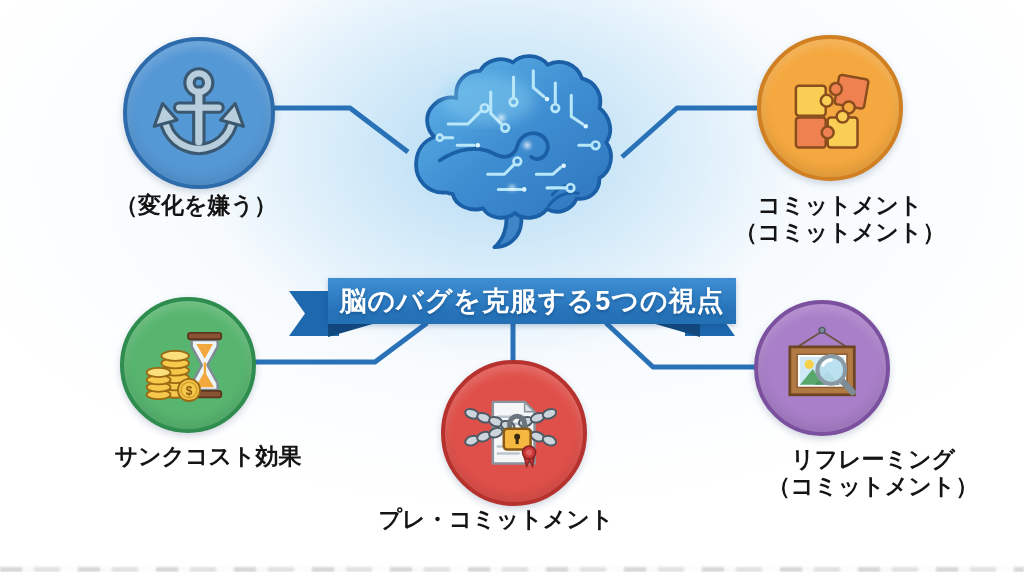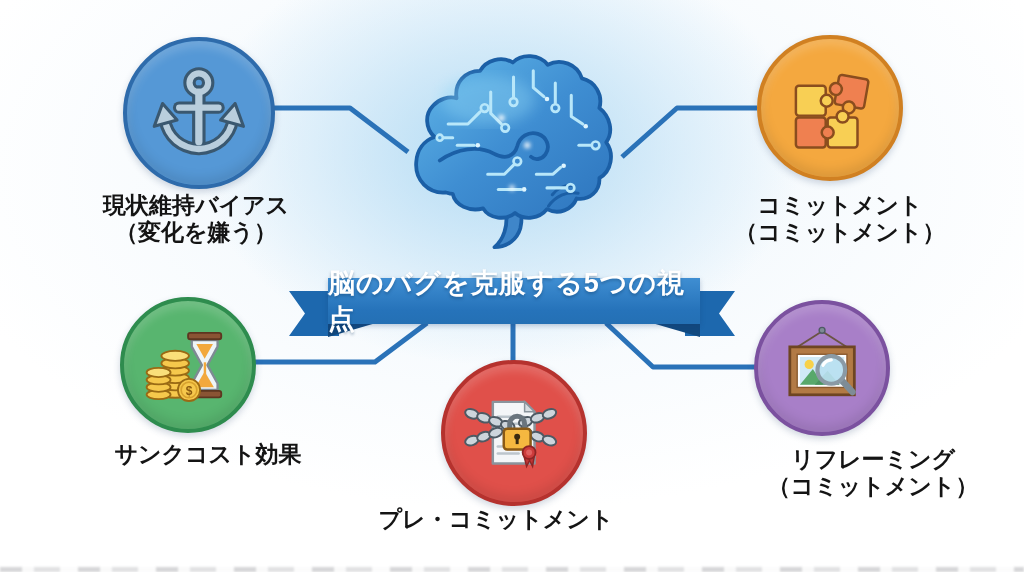--- a/index.html
+++ b/index.html
@@ -12,21 +12,21 @@
     position:relative;width:1024px;height:572px;
     background:
       radial-gradient(420px 300px at 500px 150px, rgba(168,214,242,.85) 0%, rgba(198,228,247,.5) 45%, rgba(255,255,255,0) 72%),
       radial-gradient(900px 520px at 50% 30%, #eef6fc 0%, #ffffff 65%);
   }
   .abs{position:absolute;}
   
   #connectors{position:absolute;left:0;top:0;z-index:1;}
   
   .banner-band{
-    left:328px;top:278px;width:372px;height:46px;z-index:3;
+    left:328px;top:278px;width:408px;height:46px;z-index:3;
     display:flex;align-items:center;justify-content:center;
     color:#ffffff;font-weight:bold;font-size:27px;letter-spacing:1px;
     background:linear-gradient(180deg,#3f8ed2 0%,#2673ba 70%,#2470b4 100%);
     text-shadow:0 2px 3px rgba(10,50,90,.35);
     box-shadow:0 2px 5px rgba(20,60,110,.25);
   }
   .banner-tail{width:50px;height:45px;top:291px;z-index:2;background:#1d68ae;}
   .tail-left{left:289px;clip-path:polygon(100% 0,0 0,32% 50%,0 100%,100% 100%);}
   .tail-right{left:685px;clip-path:polygon(0 0,100% 0,68% 50%,100% 100%,0 100%);}
   .banner-fold{top:323px;width:48px;height:14px;z-index:2;background:#12497f;}
@@ -170,21 +170,20 @@
         <circle cx="50" cy="21" r="9" stroke-width="6"></circle>
         <path d="M50 30 V78" stroke-width="7"></path>
         <path d="M31 45 H69" stroke-width="6"></path>
         <path d="M17 56 C20 74 33 84 50 85 C67 84 80 74 83 56" stroke-width="6"></path>
       </g>
       <path d="M7 63 L15 41 L29 57 Z" fill="#b9cedd" stroke="#3a5870" stroke-width="3" stroke-linejoin="round"></path>
       <path d="M93 63 L85 41 L71 57 Z" fill="#b9cedd" stroke="#3a5870" stroke-width="3" stroke-linejoin="round"></path>
     </svg>
   </div>
   <div class="abs node-label" style="left:36px;top:192px;">
-    <div>現状維持バイアス</div>
     <div>（変化を嫌う）</div>
   </div>
 
   <div class="abs node-circle" style="left: 757px; top: 35px; width: 146px; height: 146px; background-color: rgb(244, 168, 63); border-color: rgb(208, 128, 34);">
     <svg viewBox="0 0 100 100">
       <g stroke="#8a4d1e" stroke-width="2.5" stroke-linejoin="round">
         <g transform="rotate(10 72 34)">
           <rect x="57" y="19" width="30" height="30" rx="3" fill="#ef8050"></rect>
           <circle cx="56" cy="34" r="6" fill="#ef8050"></circle>
           <circle cx="72" cy="50" r="6" fill="#f4a83f" stroke="#8a4d1e"></circle>
@@ -229,21 +228,21 @@
             <ellipse cx="18" cy="74" rx="13" ry="5"></ellipse>
           <ellipse cx="18" cy="66" rx="13" ry="5"></ellipse>
             <ellipse cx="18" cy="58" rx="13" ry="5" fill="#fadf7a"></ellipse>
         </g>
         <circle cx="51" cy="77" r="12"></circle>
         <circle cx="51" cy="77" r="8.5" fill="none" stroke="#d8a22e" stroke-width="1.8"></circle>
       </g>
       <text x="51" y="82" text-anchor="middle" font-size="13" font-weight="bold" fill="#8a5a10">$</text>
     </svg>
   </div>
-  <div class="abs node-label" style="left:48px;top:443px;font-family:Liberation Mono, monospace;">
+  <div class="abs node-label" style="left:48px;top:443px;">
     <div>サンクコスト効果</div>
   </div>
 
   <div class="abs node-circle" style="left: 441px; top: 360px; width: 146px; height: 146px; background-color: rgb(224, 80, 74); border-color: rgb(181, 50, 46);">
     <svg viewBox="0 0 100 100">
 
       <path d="M29 19 L61 19 L71 29 L71 81 L29 81 Z" fill="#f4f6f8" stroke="#8a949c" stroke-width="2.5" stroke-linejoin="round"></path>
       <path d="M61 19 L71 29 L61 29 Z" fill="#d8dee2" stroke="#8a949c" stroke-width="1.5"></path>
       <g stroke="#bcc5cc" stroke-width="2.5" stroke-linecap="round">
         <path d="M34 34 H60"></path>

